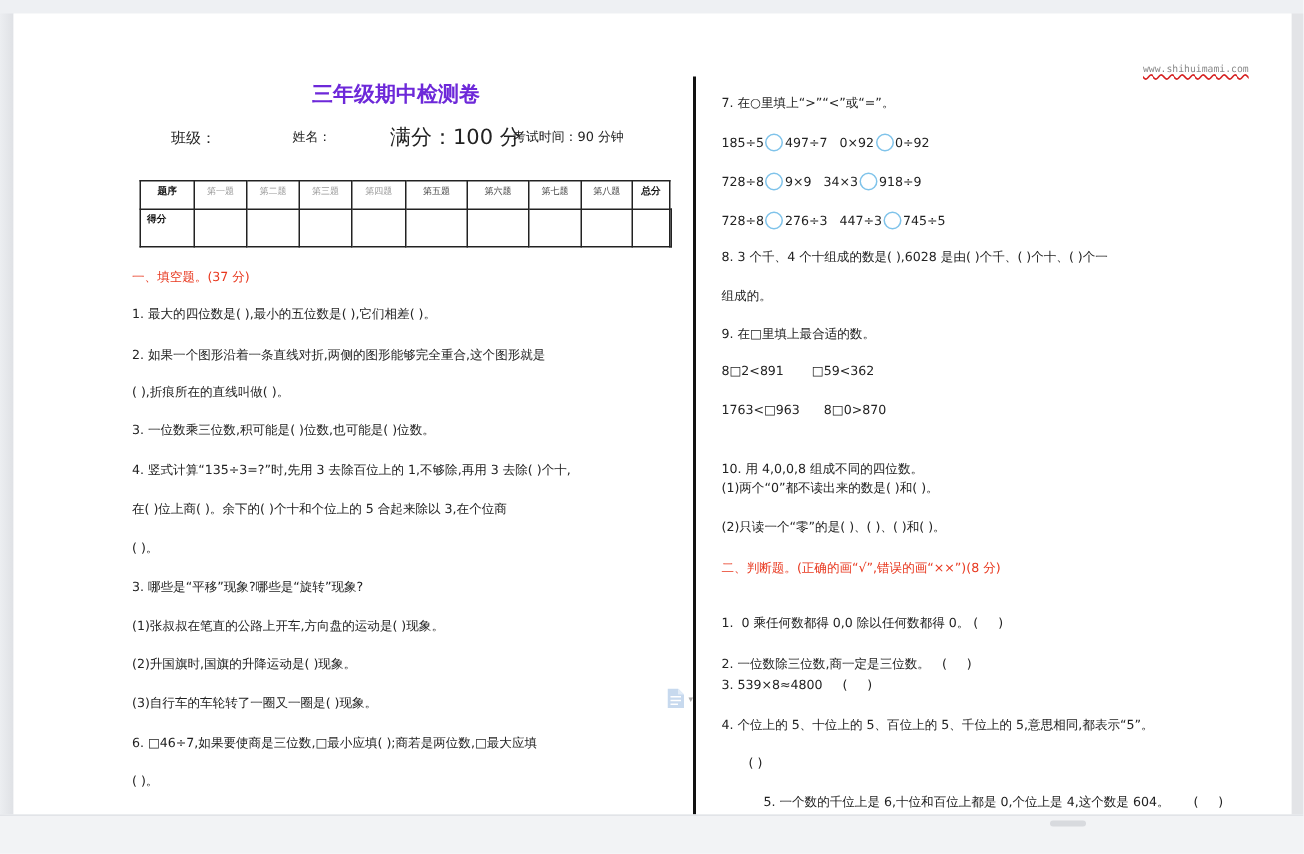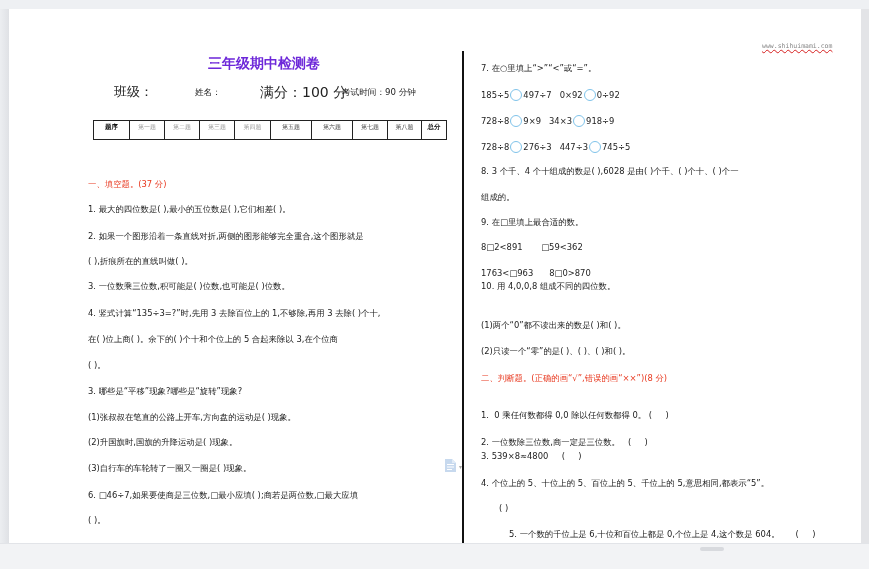--- a/index.html
+++ b/index.html
@@ -70,38 +70,51 @@
 
   <div class="watermark" style="left:753px; top:33px;">
     <span class="squig">www.shihuimami.com</span>
   </div>
 
   <div class="divider"></div>
 
   <div class="col-left">
     <div class="t title" style="left:120px; top:49px;">三年级期中检测卷</div>
 
-    <div class="t" style="left:26px; top:78px; font-size:13px;font-family:Liberation Mono, monospace;">班级：</div>
+    <div class="t" style="left:26px; top:78px; font-size:10px;">班级：</div>
     <div class="t" style="left:107px; top:78px; font-size:8.6px;">姓名：</div>
     <div class="t" style="left:172px; top:78px; font-size:14px;">满分：100 分</div>
     <div class="t" style="left:254px; top:78px; font-size:8.6px;">考试时间：90 分钟</div>
 
     <table class="score">
       <tbody>
           <tr style="height:18px;">
         <td class="bold" style="width:35px; height:16px;">题序</td>
         <td style="width:34px; height:16px;">第一题</td>
         <td style="width:34px; height:16px;">第二题</td>
         <td style="width:34px; height:16px;">第三题</td>
         <td style="width:35px; height:16px;">第四题</td>
         <td class="dark" style="width:40px; height:16px;">第五题</td>
         <td class="dark" style="width:40px; height:16px;">第六题</td>
         <td class="dark" style="width:34px; height:16px;">第七题</td>
         <td class="dark" style="width:33px; height:16px;">第八题</td>
         <td class="bold" style="width:24px; height:16px;">总分</td>
+      </tr>
+      <tr>
+        <td class="bold" style="text-align:left; padding-left:4px;">得分</td>
+        <td></td>
+        <td></td>
+        <td></td>
+        <td></td>
+        <td></td>
+        <td></td>
+        <td></td>
+        <td></td>
+        <td></td>
+        <td></td>
       </tr>
     </tbody>
       </table>
 
     <div class="t red" style="left:0; top:170px;">一、填空题。(37 分)</div>
     <div class="t" style="left:0; top:195px;">1.  最大的四位数是(     ),最小的五位数是(     ),它们相差(     )。</div>
     <div class="t" style="left:0; top:222px;">2. 如果一个图形沿着一条直线对折,两侧的图形能够完全重合,这个图形就是</div>
     <div class="t" style="left:0; top:247px;">(          ),折痕所在的直线叫做(        )。</div>
     <div class="t" style="left:0; top:272px;">3. 一位数乘三位数,积可能是(     )位数,也可能是(        )位数。</div>
     <div class="t" style="left:0; top:299px;">4. 竖式计算“135÷3=?”时,先用 3 去除百位上的 1,不够除,再用 3 去除(     )个十,</div>
@@ -135,21 +148,21 @@
     </div>
     <div class="t" style="left:0; top:132px;">
       <span>728÷8</span><span class="circle"></span><span>276÷3</span>&nbsp;&nbsp;&nbsp;<span>447÷3</span><span class="circle"></span><span>745÷5</span>
     </div>
 
     <div class="t" style="left:0; top:157px;">8. 3 个千、4 个十组成的数是(     ),6028 是由(     )个千、(     )个十、(     )个一</div>
     <div class="t" style="left:0; top:183px;">组成的。</div>
     <div class="t" style="left:0; top:208px;">9. 在□里填上最合适的数。</div>
     <div class="t" style="left:0; top:233px; white-space:pre;">8□2&lt;891       □59&lt;362</div>
     <div class="t" style="left:0; top:259px; white-space:pre;">1763&lt;□963      8□0&gt;870</div>
-    <div class="t" style="left:0; top:272px;text-align:right;">10. 用 4,0,0,8 组成不同的四位数。</div>
+    <div class="t" style="left:0; top:298px;text-align:right;">10. 用 4,0,0,8 组成不同的四位数。</div>
     <div class="t" style="left:0; top:311px;">(1)两个“0”都不读出来的数是(     )和(     )。</div>
     <div class="t" style="left:0; top:337px;">(2)只读一个“零”的是(     )、(     )、(     )和(     )。</div>
 
     <div class="t red" style="left:0; top:364px;">二、判断题。(正确的画“√”,错误的画“××”)(8 分)</div>
     <div class="t" style="left:0; top:401px; white-space:pre;">1.  0 乘任何数都得 0,0 除以任何数都得 0。 (     )</div>
     <div class="t" style="left:0; top:428px; white-space:pre;">2. 一位数除三位数,商一定是三位数。   (     )</div>
     <div class="t" style="left:0; top:442px; white-space:pre;">3. 539×8≈4800     (     )</div>
     <div class="t" style="left:0; top:469px;">4. 个位上的 5、十位上的 5、百位上的 5、千位上的 5,意思相同,都表示“5”。</div>
     <div class="t" style="left:18px; top:494px;">(     )</div>
     <div class="t" style="left:0; top:520px; white-space:pre;margin-left:28px;">5. 一个数的千位上是 6,十位和百位上都是 0,个位上是 4,这个数是 604。      (     )</div>

